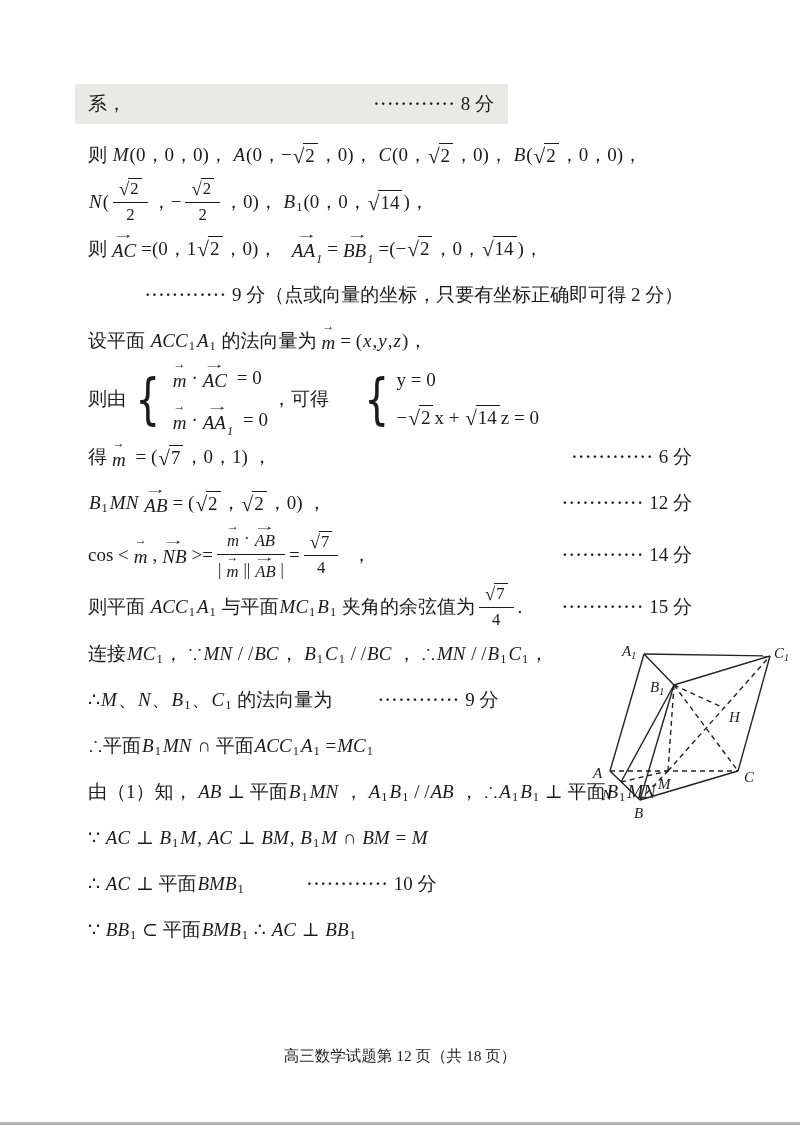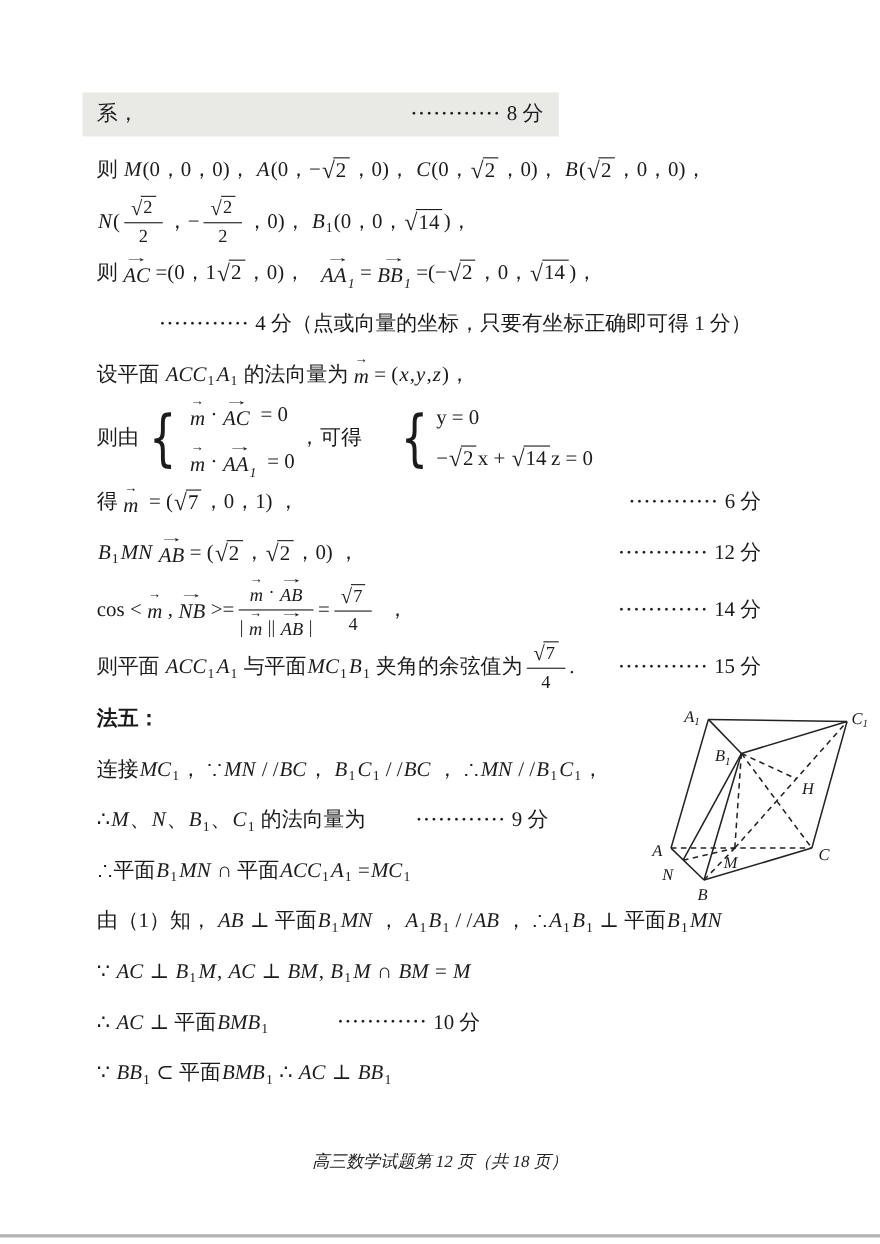--- a/index.html
+++ b/index.html
@@ -26,21 +26,21 @@
   .sys{display:inline-flex;align-items:center;margin:0 4px;}
   .brace{font-size:56px;font-weight:400;line-height:0.95;transform:scaleX(0.7);margin-right:2px;
          font-family:"DejaVu Sans",sans-serif;}
   .rows{display:flex;flex-direction:column;gap:13px;align-items:flex-start;}
   .row{display:flex;align-items:center;}
   .gapfill{flex:1 1 auto;}
   .sp{display:inline-block;flex:0 0 auto;}
   .dots{font-weight:700;letter-spacing:1.5px;font-size:16px;margin-right:5px;white-space:nowrap;}
   .figure{position:absolute;left:592px;top:636px;}
   .figure svg text{font-family:"Liberation Serif","DejaVu Serif",serif;}
-  .footer{position:absolute;left:0;width:100%;top:1046px;text-align:center;font-size:15.5px;color:#222;font-style:italic;}
+  .footer{position:absolute;left:0;width:100%;top:1046px;text-align:center;font-size:15.5px;color:#222;}
   .pageedge{position:absolute;left:0;top:1122px;width:100%;height:3px;background:#b3b3b3;}
 </style>
 </head>
 <body>
 
 <div class="page">
   <div class="content" id="lines">
       <div class="line hl">
         <span class="t">系，</span>
         <span class="gapfill"></span>
@@ -137,21 +137,21 @@
         <span class="t">，0，</span>
         <span class="sqrt">
           <span class="rad">√</span>
           <span class="sqv">14</span>
         </span>
         <span class="t">)，</span>
       </div>
       <div class="line">
         <span class="sp" style="width: 57px;"></span>
         <span class="dots">············</span>
-        <span class="t">4 分（点或向量的坐标，只要有坐标正确即可得 1 分）</span>
+        <span class="t">9 分（点或向量的坐标，只要有坐标正确即可得 2 分）</span>
       </div>
       <div class="line">
         <span class="t">设平面 </span>
         <span class="i">ACC</span>
         <span class="sub">1</span>
         <span class="i">A</span>
         <span class="sub">1</span>
         <span class="t"> 的法向量为</span>
         <span class="vec">
           <span class="i">m</span>
@@ -322,23 +322,20 @@
             </span>
           </span>
           <span class="den">
             <span class="t">4</span>
           </span>
         </span>
         <span class="t">.</span>
         <span class="gapfill"></span>
         <span class="dots">············</span>
         <span class="t">15 分</span>
-      </div>
-      <div class="line bold">
-        <span class="t">法五：</span>
       </div>
       <div class="line">
         <span class="t">连接</span>
         <span class="i">MC</span>
         <span class="sub">1</span>
         <span class="t">， ∵</span>
         <span class="i">MN</span>
         <span class="t"> / /</span>
         <span class="i">BC</span>
         <span class="t">， </span>

